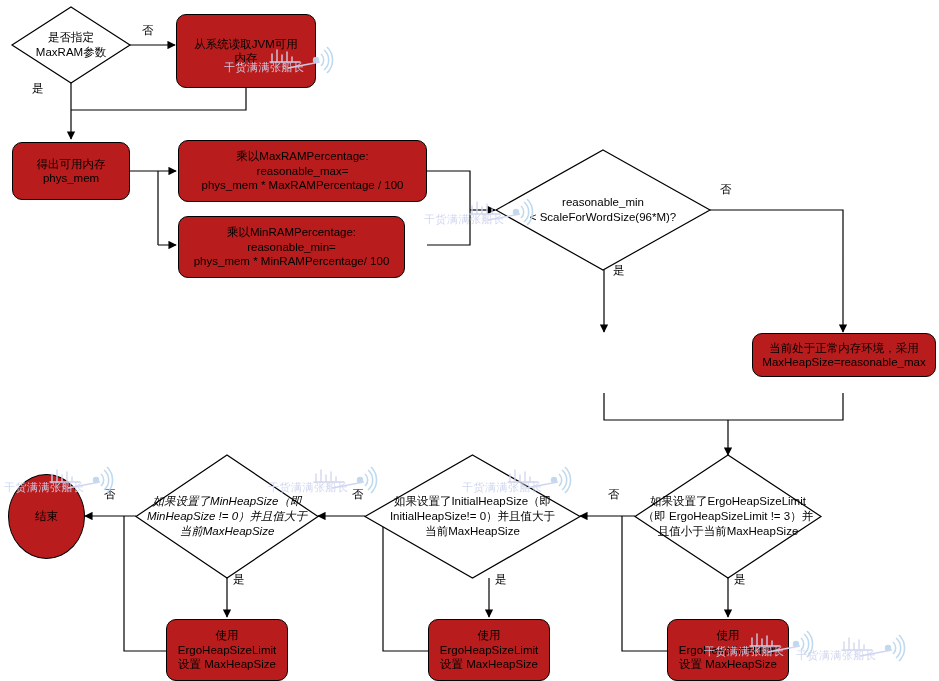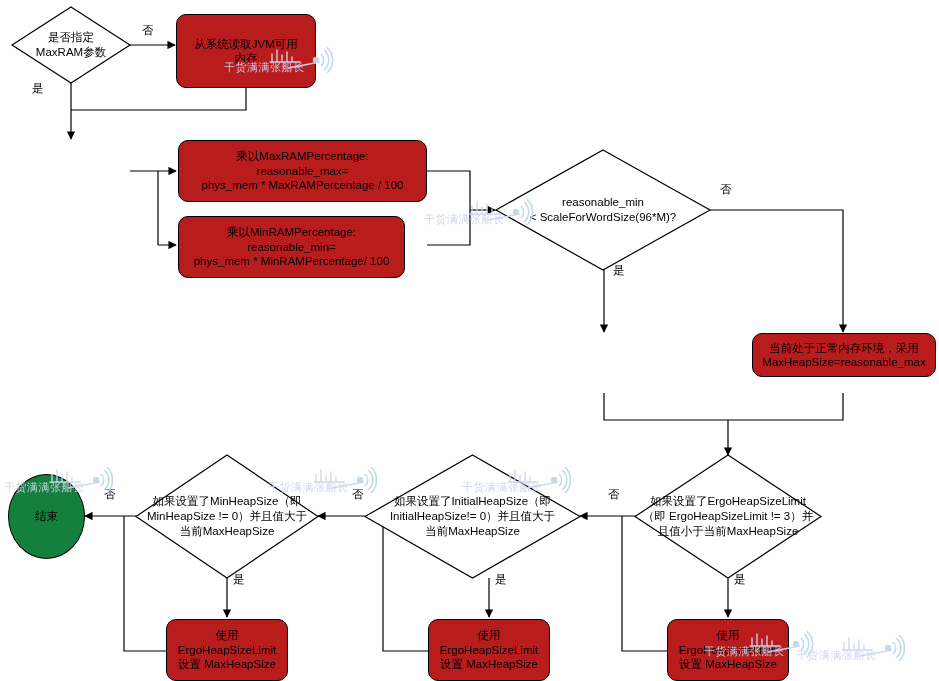--- a/index.html
+++ b/index.html
@@ -36,21 +36,21 @@
   }
   .box {
     border: 1px solid #000000;
     border-radius: 10px;
     background: #b91c1c;
     font-size: 11.5px;
   }
   .terminator {
     border: 1px solid #000000;
     border-radius: 50%;
-    background: #15803d;
+    background: #b91c1c;
     font-size: 11.5px;
   }
   .diamond-wrap {
     position: absolute;
     pointer-events: none;
   }
   .diamond-wrap svg {
     position: absolute;
     left: 0; top: 0;
     overflow: visible;
@@ -179,30 +179,34 @@
     </svg>
     <div class="diamond-label" style="width:235px; left:-10px;">如果设置了InitialHeapSize（即
 InitialHeapSize!= 0）并且值大于
 当前MaxHeapSize</div>
   </div>
 
   <div class="diamond-wrap" style="left:136px; top:455px; width:182px; height:123px;">
     <svg width="182" height="123">
       <polygon points="91,0 182,61.5 91,123 0,61.5" fill="#ffffff" stroke="#000000" stroke-width="1.2"></polygon>
     </svg>
-    <div class="diamond-label" style="width:222px; left:-20px;">如果设置了MinHeapSize（即
+    <div class="diamond-label" style="width:222px; left:-20px;font-style:italic;">如果设置了MinHeapSize（即
 MinHeapSize != 0）并且值大于
 当前MaxHeapSize</div>
   </div>
 
   <div class="node box" style="left:176px; top:14px; width:140px; height:74px;">
     <span>从系统读取JVM可用
 内存</span>
   </div>
 
+  <div class="node box" style="left:12px; top:142px; width:118px; height:58px;">
+    <span>得出可用内存
+phys_mem</span>
+  </div>
 
   <div class="node box" style="left:178px; top:140px; width:249px; height:62px;">
     <span>乘以MaxRAMPercentage:
 reasonable_max=
 phys_mem * MaxRAMPercentage / 100</span>
   </div>
 
   <div class="node box" style="left:178px; top:216px; width:227px; height:62px;">
     <span>乘以MinRAMPercentage:
 reasonable_min=

